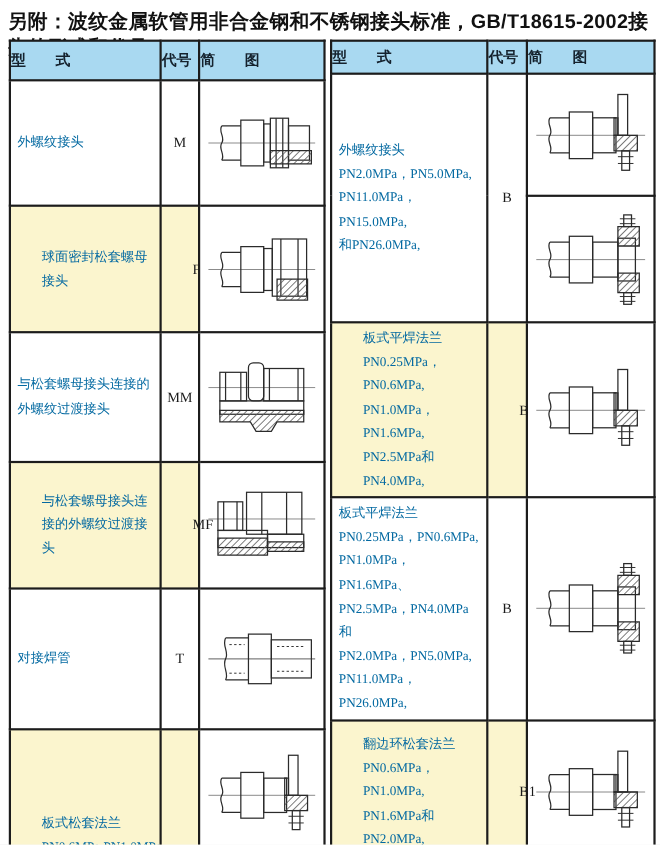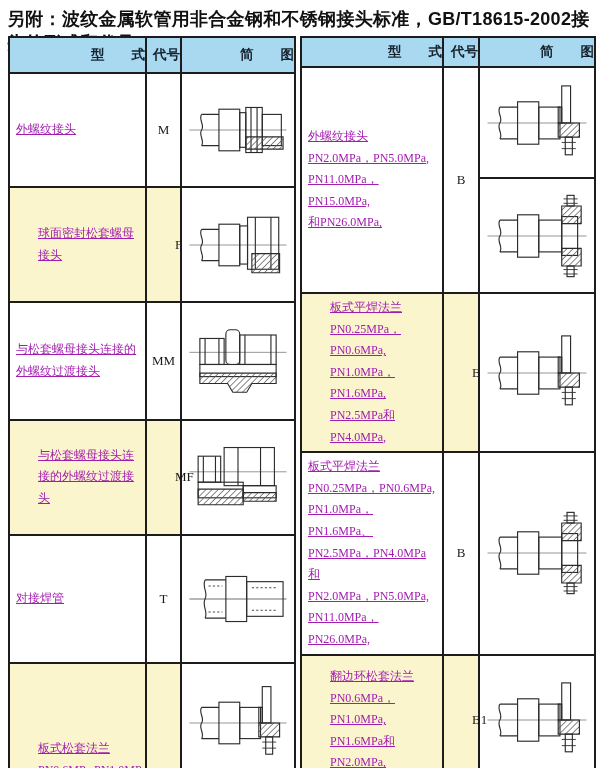--- a/index.html
+++ b/index.html
@@ -9,22 +9,22 @@
     --line-color:#2b2b2b;
   }
   *{margin:0;padding:0;box-sizing:border-box;}
   body{background:#e8e8e8;font-family:"Liberation Sans",sans-serif;}
   .page{width:600px;height:768px;background:#ffffff;position:relative;overflow:hidden;}
   .doc-title{position:absolute;left:7px;top:7px;font-size:18px;font-weight:bold;color:#111;letter-spacing:.3px;}
   .tables{position:absolute;left:8px;top:36px;display:flex;gap:4px;}
   table{border-collapse:collapse;table-layout:fixed;}
   table.tbl{border:2px solid #000;}
   td,th{border:2px solid var(--border-color);padding:0;vertical-align:middle;}
-  th{background:var(--header-bg);height:30px;font-size:13.5px;font-weight:bold;color:#15222e;text-align:right;}
-  .text-cell{padding:3px 6px;font-family:"Liberation Serif",serif;font-size:12px;line-height:1.8;color:#a21caf;white-space:pre-line;text-align:left;text-decoration:underline;}
+  th{background:var(--header-bg);height:30px;font-size:13.5px;font-weight:bold;color:#15222e;text-align:left;}
+  .text-cell{padding:3px 6px;font-family:"Liberation Serif",serif;font-size:12px;line-height:1.8;color:#0369a1;white-space:pre-line;text-align:left;}
   .code-cell{text-align:center;font-family:"Liberation Serif",serif;font-size:13px;color:#1a1a1a;}
   .diag-cell{text-align:center;background:#fff;}
   .hl{background:var(--row-highlight);padding-left:28px;}
   .diag-cell svg{display:block;margin:2px auto;}
   
   .hL0{height:95px}.hL1{height:96px}.hL2{height:98px}.hL3{height:96px}.hL4{height:107px}
   .hL5a{height:100px}.hL5b{height:97px}
   .hR0a{height:111px}.hR0b{height:115px}.hR1{height:118px}.hR2{height:115px}.hR3{height:131px}.hR4{height:114px}
   .defs-holder{position:absolute;width:0;height:0;overflow:hidden;}
 </style>

